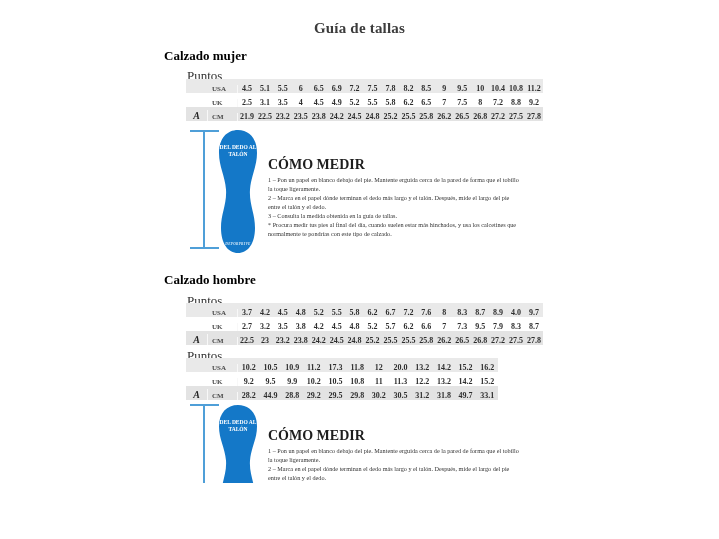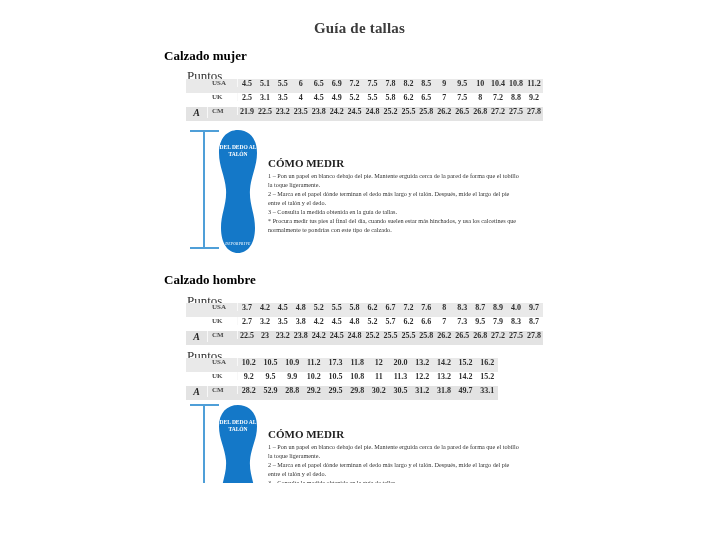--- a/index.html
+++ b/index.html
@@ -10,21 +10,21 @@
   .page-title {
     position:absolute; top:12px; left:0; width:100%; text-align:center;
     font-size:15px; font-weight:bold; color:#3c3c3c; letter-spacing:0.2px;
   }
   .section-heading {
     position:absolute; left:164px; font-size:13px; font-weight:bold; color:#000000;
   }
   .points-label { position:absolute; left:187px; font-size:13px; color:#2f2f2f; }
 
   .size-table { position:absolute; left:186px; }
-  .trow { display:flex; height:14px; align-items:flex-start; }
+  .trow { display:flex; height:14px; align-items:flex-end; }
   .row-a { background:#e9e9e9; }
   .row-b { background:#ffffff; }
   .row-c { background:#e3e3e3; }
   .cell-corner {
     width:22px; display:flex; align-items:center; justify-content:center;
     border-right:1px solid #f8f8f8; box-sizing:border-box; flex:none;
   }
   .a-label { font-style:italic; font-weight:bold; font-size:10px; color:#1f1f1f; }
   .cell-unit {
     width:30px; display:flex; align-items:center; padding-left:4px;
@@ -43,21 +43,21 @@
   .foot-label {
     position:absolute; top:15px; left:4px; width:42px; text-align:center;
     color:#ffffff; font-size:5.5px; font-weight:bold; line-height:1.3;
   }
   .foot-brand {
     position:absolute; bottom:8px; left:0; width:100%; text-align:center;
     color:#d9ecfa; font-size:3.5px; font-style:italic; font-weight:bold; letter-spacing:0.3px;
   }
 
   .howto { position:absolute; left:268px; width:254px; }
-  .howto-title { font-size:11px; font-weight:bold; color:#1e1e1e; margin-bottom:3px; }
+  .howto-title { font-size:14px; font-weight:bold; color:#1e1e1e; margin-bottom:3px; }
   .howto-line { font-size:6.2px; color:#333333; line-height:1.45; }
 </style>
 </head>
 <body>
 
 <div class="canvas">
 
   <div class="page-title">Guía de tallas</div>
 
   <div class="section-heading" style="top:40px;">Calzado mujer</div>
@@ -275,21 +275,21 @@
           <span class="num-cell">15.2</span>
         </div>
     </div>
     <div class="trow row-c">
       <div class="cell-corner">
           <span class="a-label">A</span>
         </div>
       <div class="cell-unit">CM</div>
       <div class="cells">
           <span class="num-cell">28.2</span>
-          <span class="num-cell">52.9</span>
+          <span class="num-cell">44.9</span>
           <span class="num-cell">28.8</span>
           <span class="num-cell">29.2</span>
           <span class="num-cell">29.5</span>
           <span class="num-cell">29.8</span>
           <span class="num-cell">30.2</span>
           <span class="num-cell">30.5</span>
           <span class="num-cell">31.2</span>
           <span class="num-cell">31.8</span>
           <span class="num-cell">49.7</span>
           <span class="num-cell">33.1</span>

